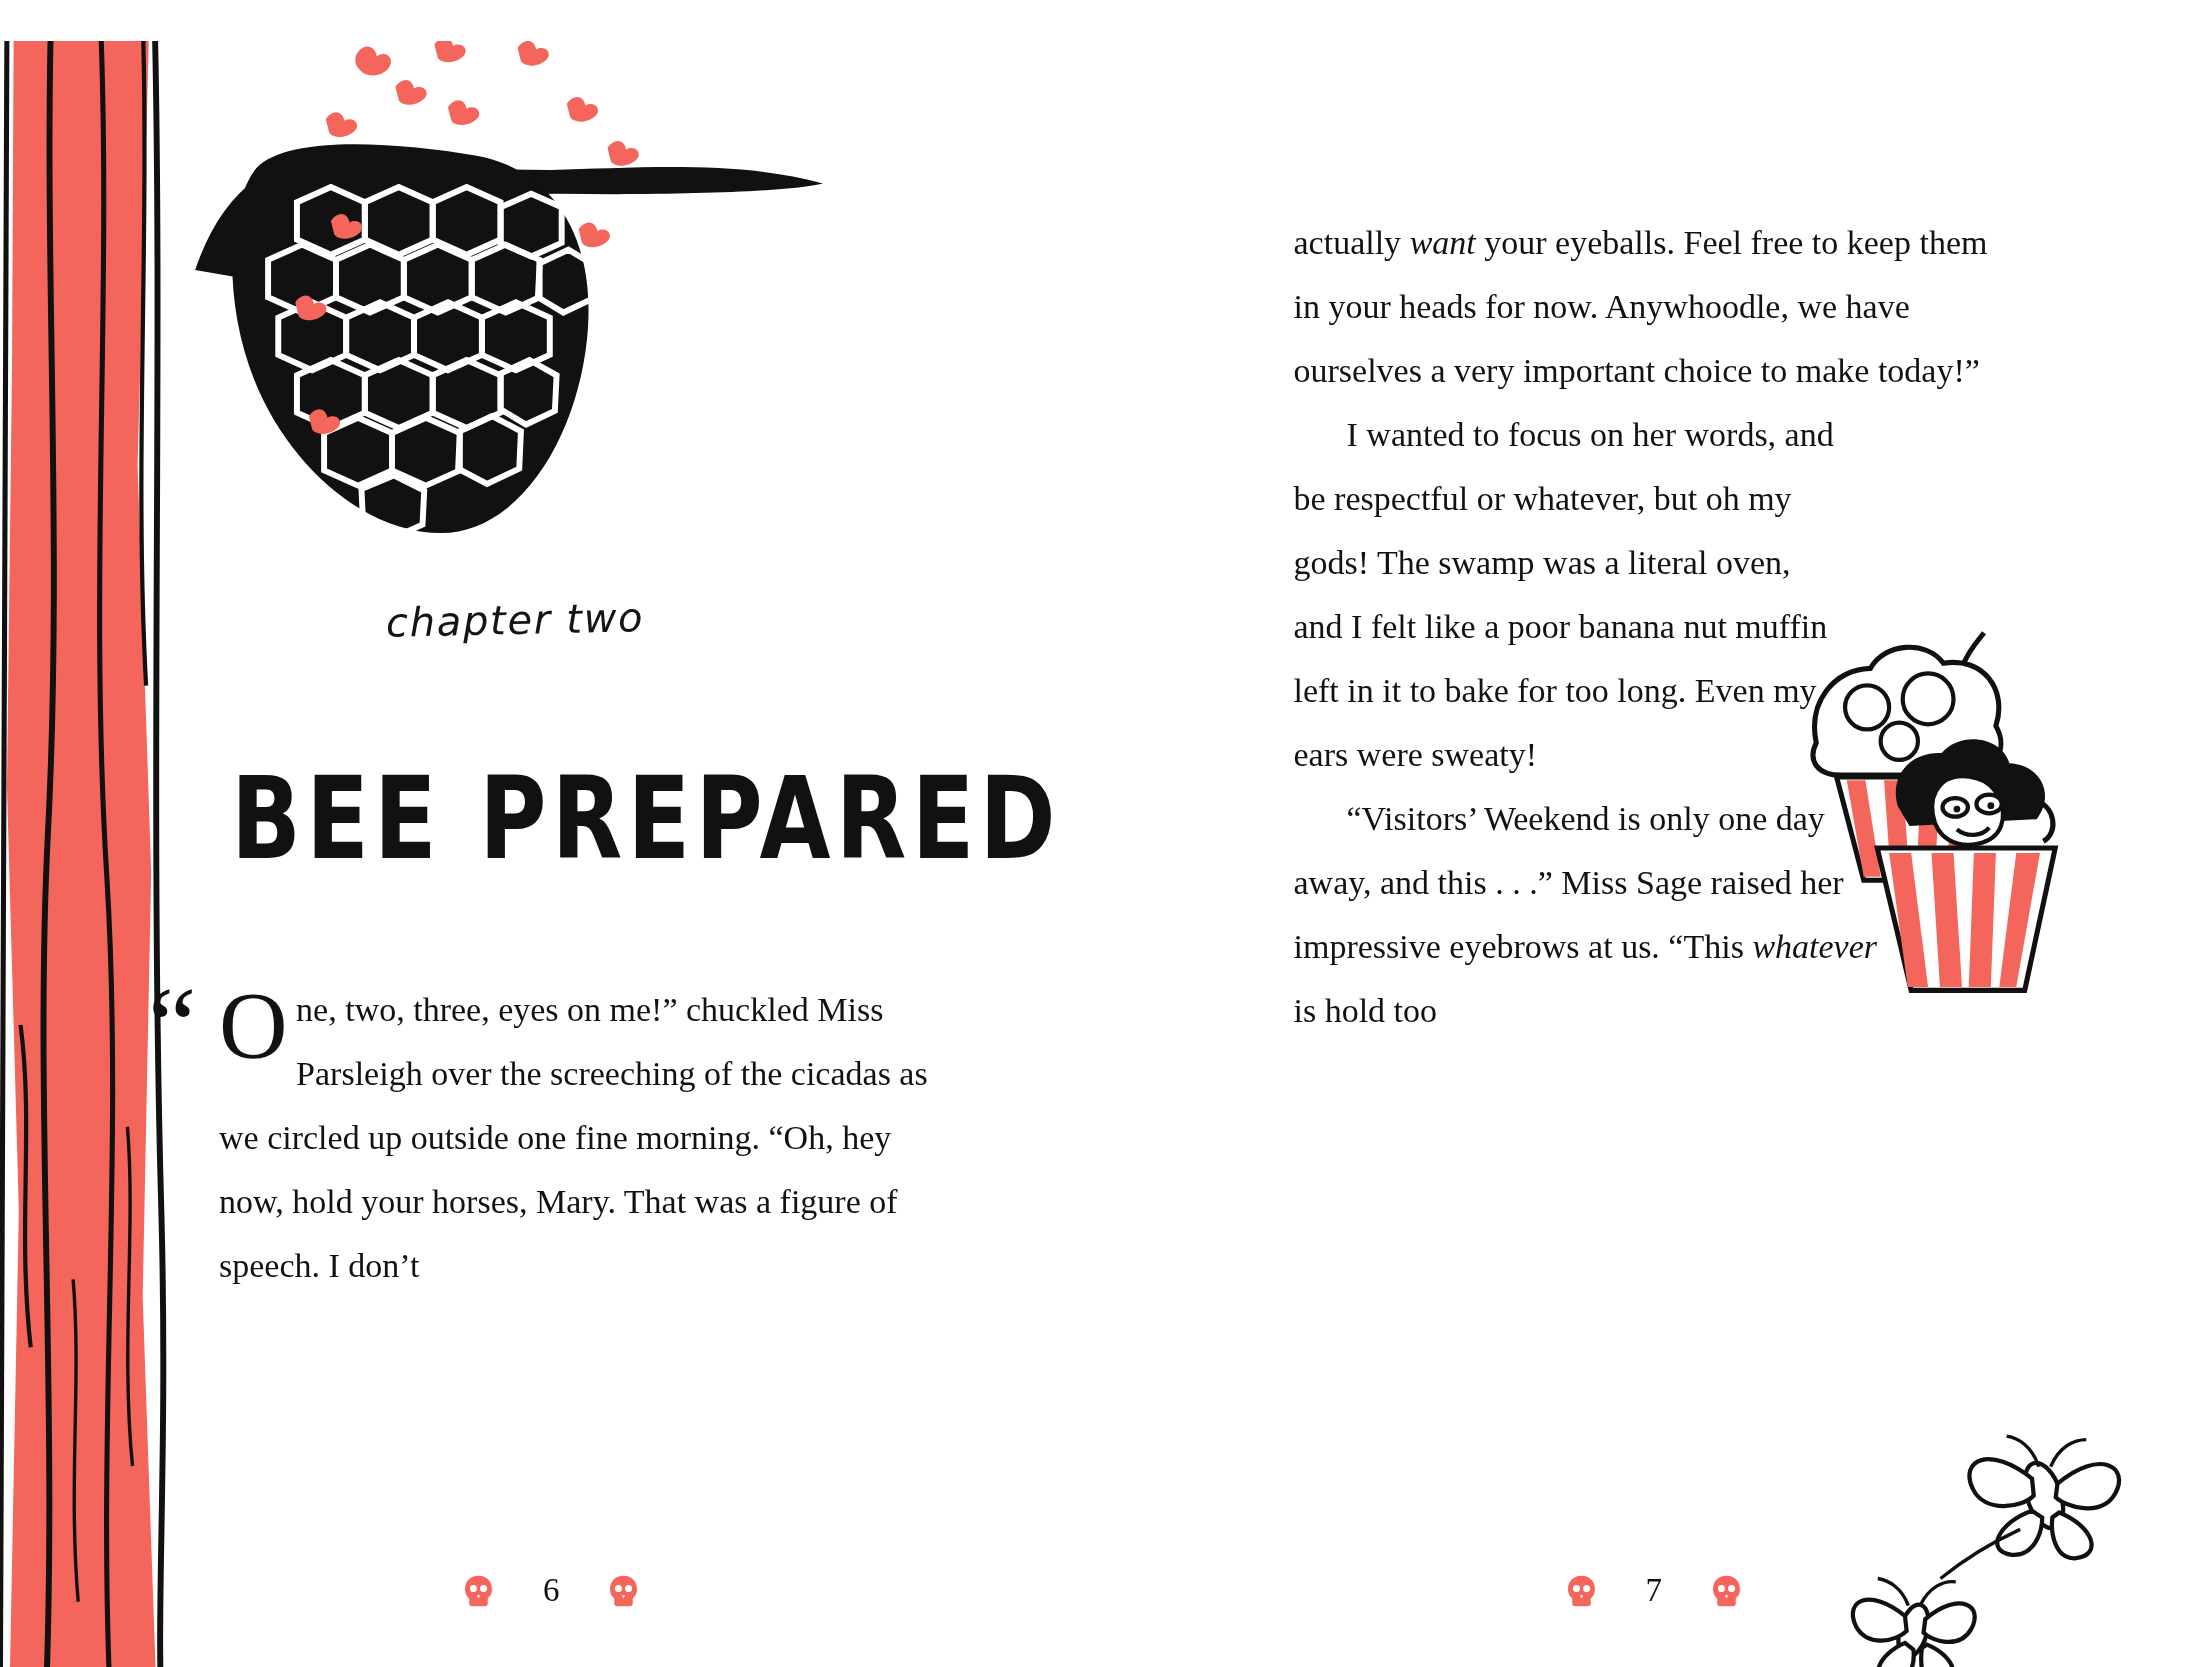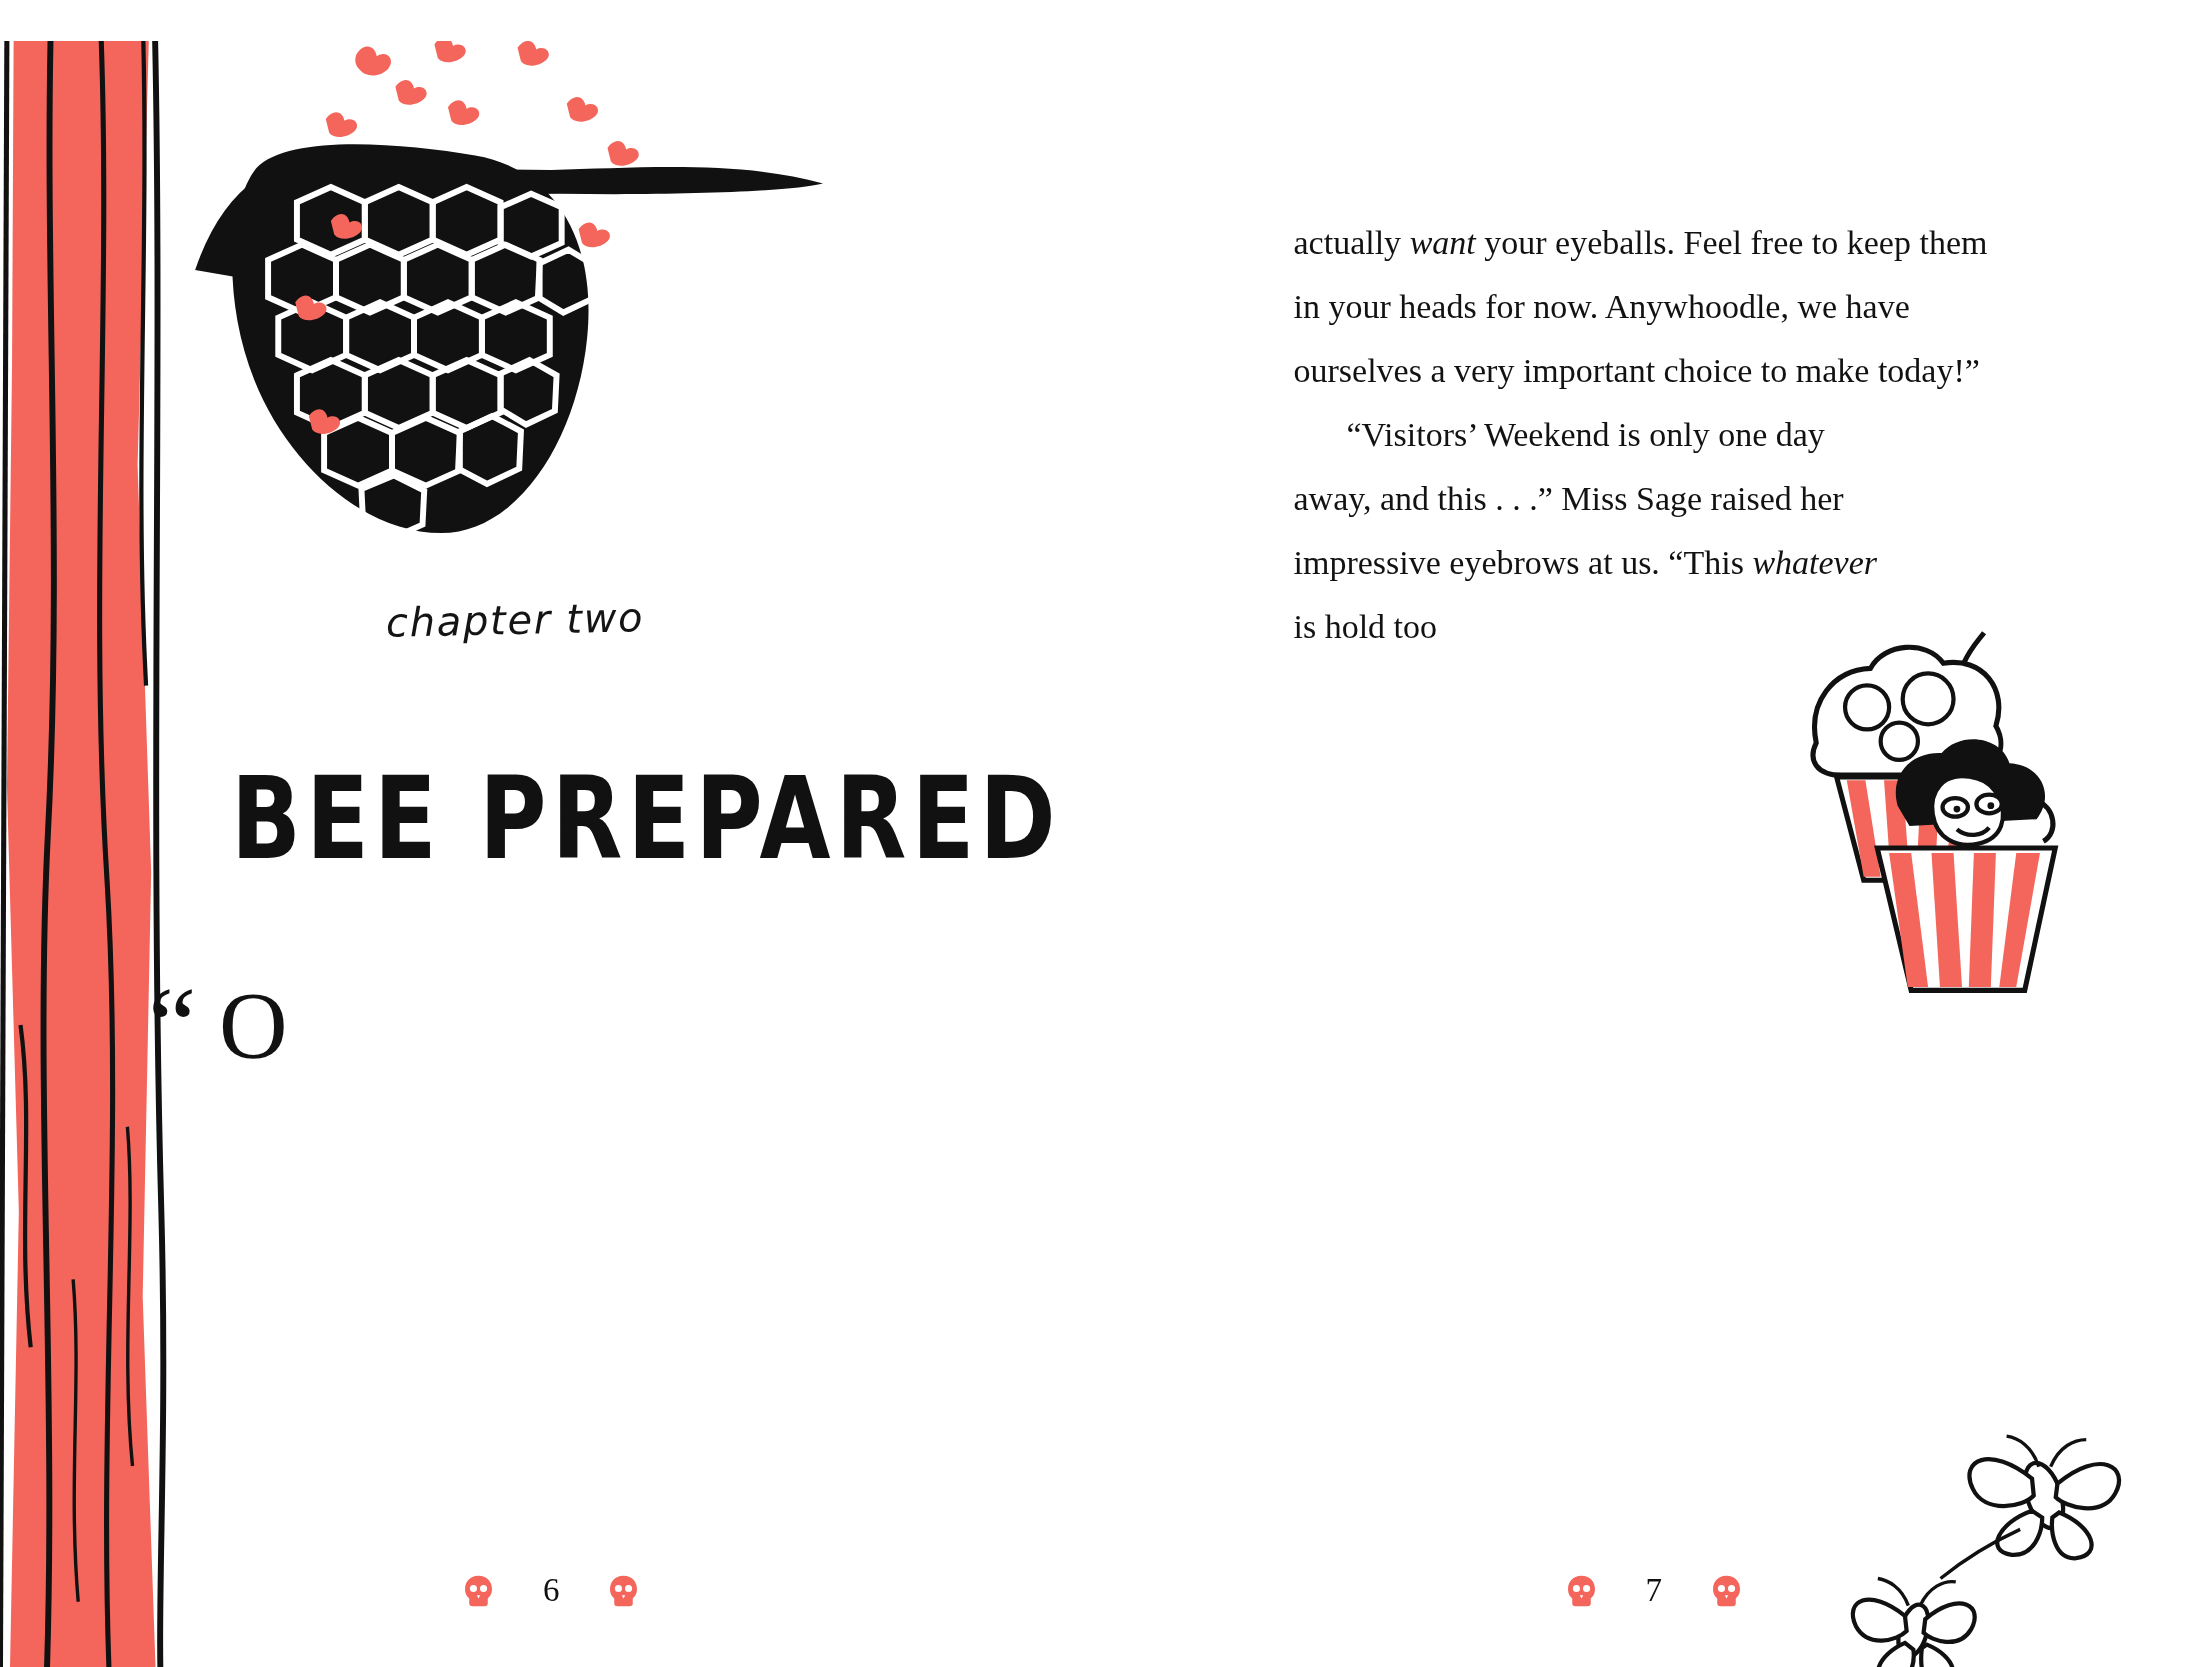--- a/index.html
+++ b/index.html
@@ -223,20 +223,21 @@
       </g>
     </svg>
 
     <div class="chapter-label">chapter two</div>
     <div class="chapter-title">BEE PREPARED</div>
 
     <div class="col left-col">
       <div class="dropcap-wrap">
         <span class="openquote">“</span>
         <span class="dropcap">O</span>
+        <span>ne, two, three, eyes on me!” chuckled Miss Parsleigh over the screeching of the cicadas as we circled up outside one fine morning. “Oh, hey now, hold your horses, Mary. That was a figure of speech. I don’t</span>
       </div>
     </div>
 
     <div class="folio">
       <svg class="skull" width="29" height="32" viewBox="0 0 34 38">
         <path d="M17 1 C6 1 1 9 1 17 c0 6 3 9 5 11 l0 6 c0 2 2 3 4 3 l14 0 c2 0 4 -1 4 -3 l0 -6 c2 -2 5 -5 5 -11 C33 9 28 1 17 1 z" fill="#f4665c"></path>
         <circle cx="11" cy="16" r="4.2" fill="#fff"></circle>
         <circle cx="23" cy="16" r="4.2" fill="#fff"></circle>
         <path d="M15 24 l4 0 l-2 4 z" fill="#fff"></path>
       </svg>
@@ -313,20 +314,21 @@
         <path d="M90 238 C 82 216, 66 208, 54 206"></path>
         <path d="M104 238 C 114 216, 132 208, 146 210"></path>
         <path d="M128 206 C 160 180, 196 160, 222 148"></path>
       </g>
     </svg>
 
     <div class="col right-col">
       <p>
         <span>actually </span><em>want</em><span> your eyeballs. Feel free to keep them in your heads for now. Anywhoodle, we have ourselves a very important choice to make today!”</span>
       </p>
+      <p class="narrow">I wanted to focus on her words, and be respectful or whatever, but oh my gods! The swamp was a literal oven, and I felt like a poor banana nut muffin left in it to bake for too long. Even my ears were sweaty!</p>
       <p class="narrow2">
         <span>“Visitors’ Weekend is only one day away, and this . . .” Miss Sage raised her impressive eyebrows at us. “This </span><em>whatever</em><span> is hold too</span>
       </p>
     </div>
 
     <div class="folio">
       <svg class="skull" width="29" height="32" viewBox="0 0 34 38">
         <path d="M17 1 C6 1 1 9 1 17 c0 6 3 9 5 11 l0 6 c0 2 2 3 4 3 l14 0 c2 0 4 -1 4 -3 l0 -6 c2 -2 5 -5 5 -11 C33 9 28 1 17 1 z" fill="#f4665c"></path>
         <circle cx="11" cy="16" r="4.2" fill="#fff"></circle>
         <circle cx="23" cy="16" r="4.2" fill="#fff"></circle>

